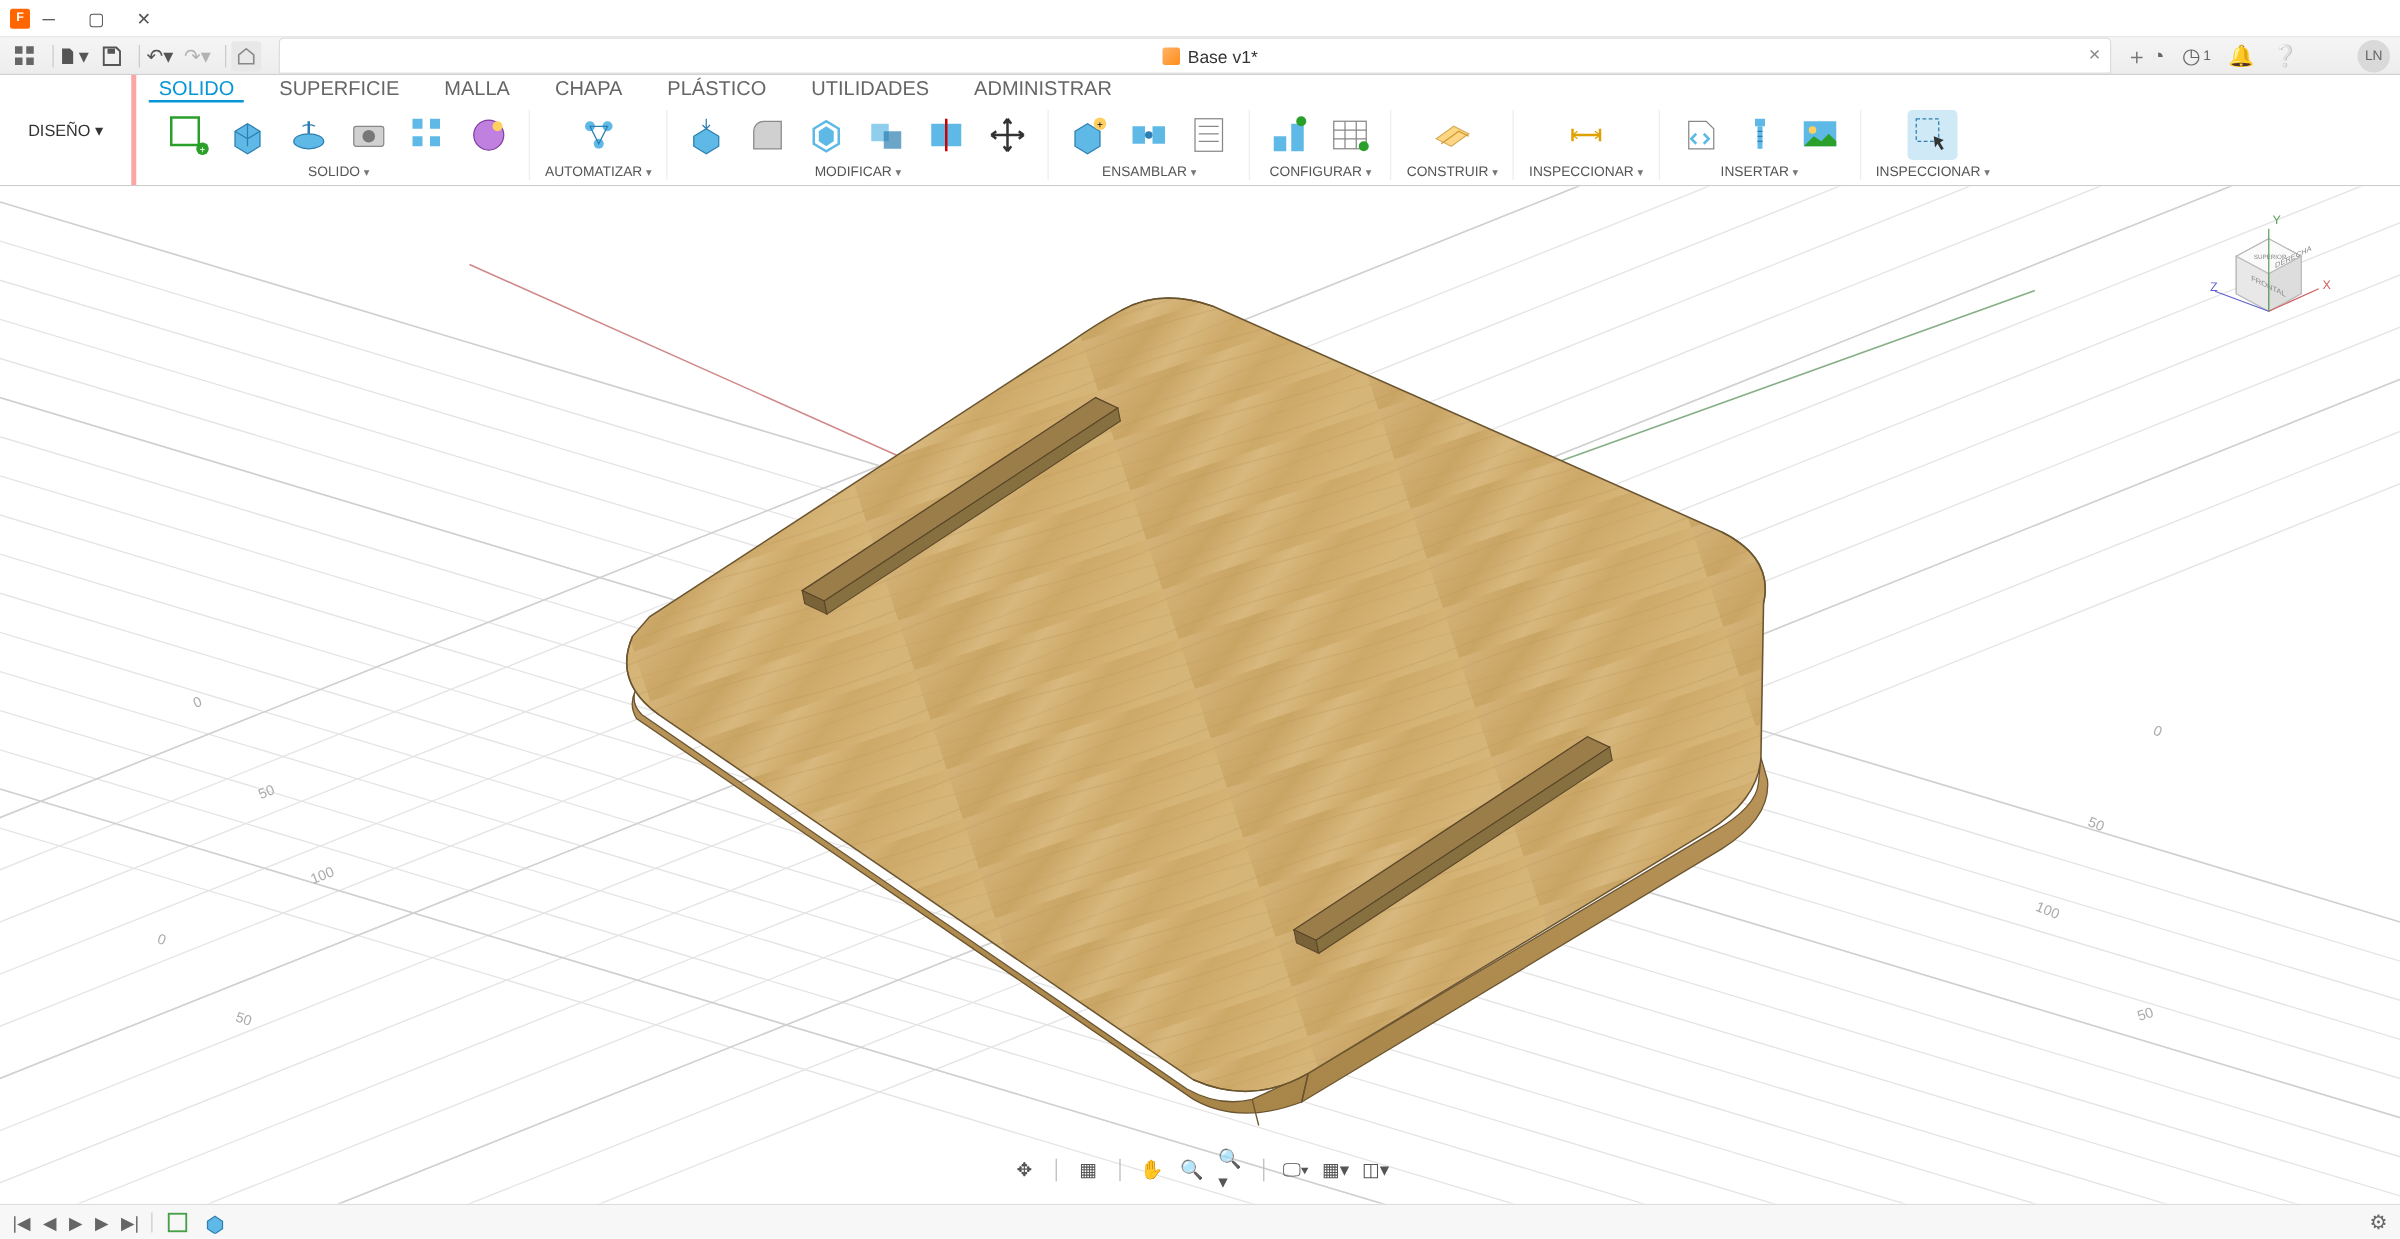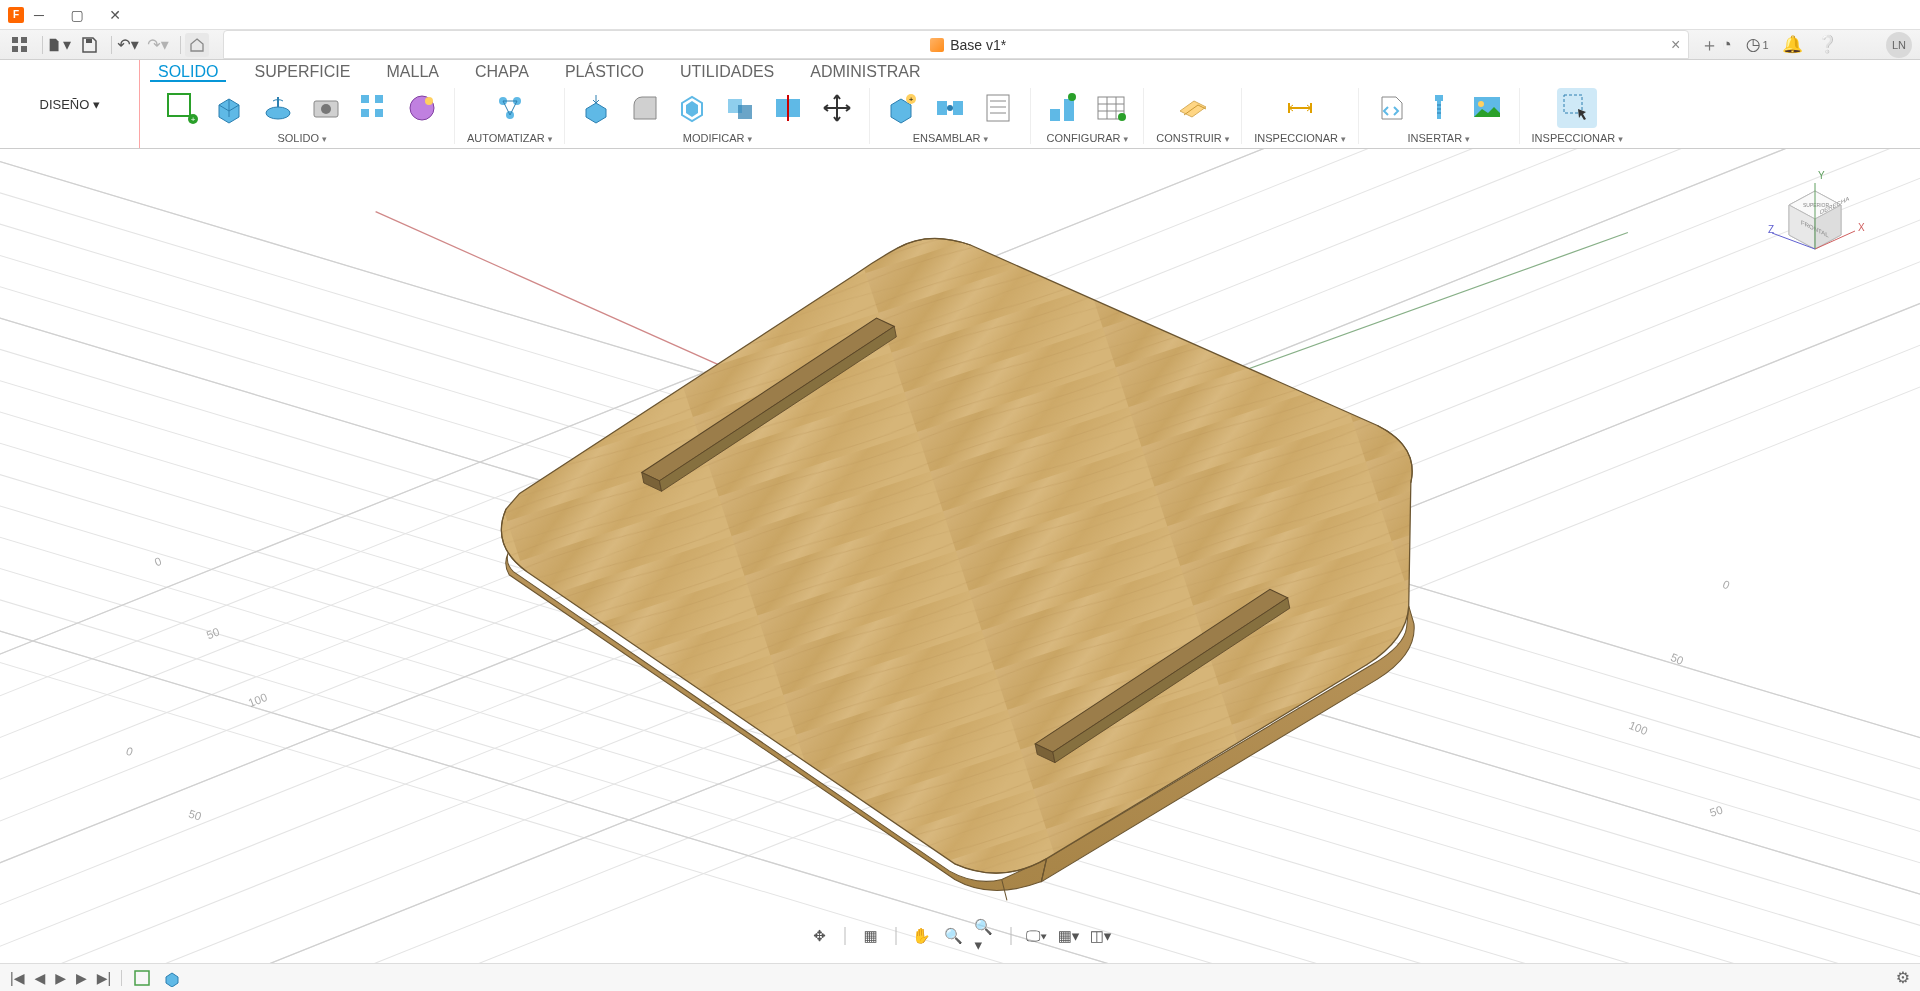--- a/index.html
+++ b/index.html
@@ -20,21 +20,21 @@
     .doc-tab { display:flex; align-items:center; gap:6px; font-size:14px; color:#333;margin-left:24px; }
     .doc-cube { width:14px;height:14px; background:linear-gradient(135deg,#ffb366,#ff8c1a); border-radius:2px; }
     .doc-close { position:absolute; right:8px; color:#888; cursor:pointer; font-size:16px; }
     .doc-add { width:24px;height:24px;display:flex;align-items:center;justify-content:center;color:#777;cursor:pointer;font-size:18px; }
     .qat-right { display:flex; align-items:center; gap:14px; color:#666; }
     .qat-right-btn { cursor:pointer; font-size:17px; display:flex;align-items:center;gap:2px; }
     .avatar { width:26px;height:26px;border-radius:50%;background:#d9d9d9;display:flex;align-items:center;justify-content:center;font-size:11px;color:#666;margin-left:33px; }
     
     
     .ribbon { background: #fff; border-bottom: 1px solid #ccc; display:flex; }
-    .workspace-picker { width: 140px; display:flex; align-items:center; justify-content:center; border-right:1px solid #fca5a5; font-size:13px; color:#333; cursor:pointer; }
+    .workspace-picker { width: 109px; display:flex; align-items:center; justify-content:center; border-right:4px solid #fca5a5; font-size:13px; color:#333; cursor:pointer; }
     .ribbon-body { flex:1; display:flex; flex-direction:column; }
     .tabstrip { display:flex; height:22px; padding-left: 10px; gap: 20px; font-size:16px; color:#666; }
     .tabstrip .tab { padding: 3px 8px; cursor:pointer; }
     .tabstrip .tab.active { color:#0696d7; border-bottom: 2px solid #0696d7; }
     .ribbon-groups { display:flex; padding: 6px 10px 4px; }
     .rgroup { display:flex; flex-direction:column; align-items:center; padding: 0 12px; border-right:1px solid #eee; }
     .rgroup:last-child { border-right:none; }
     .rgroup-row { display:flex; gap:8px; align-items:center; }
     .rbtn { width:40px; height:40px; display:flex; align-items:center; justify-content:center; cursor:pointer; border-radius:4px; }
     .rbtn svg { width:34px; height:34px; }

